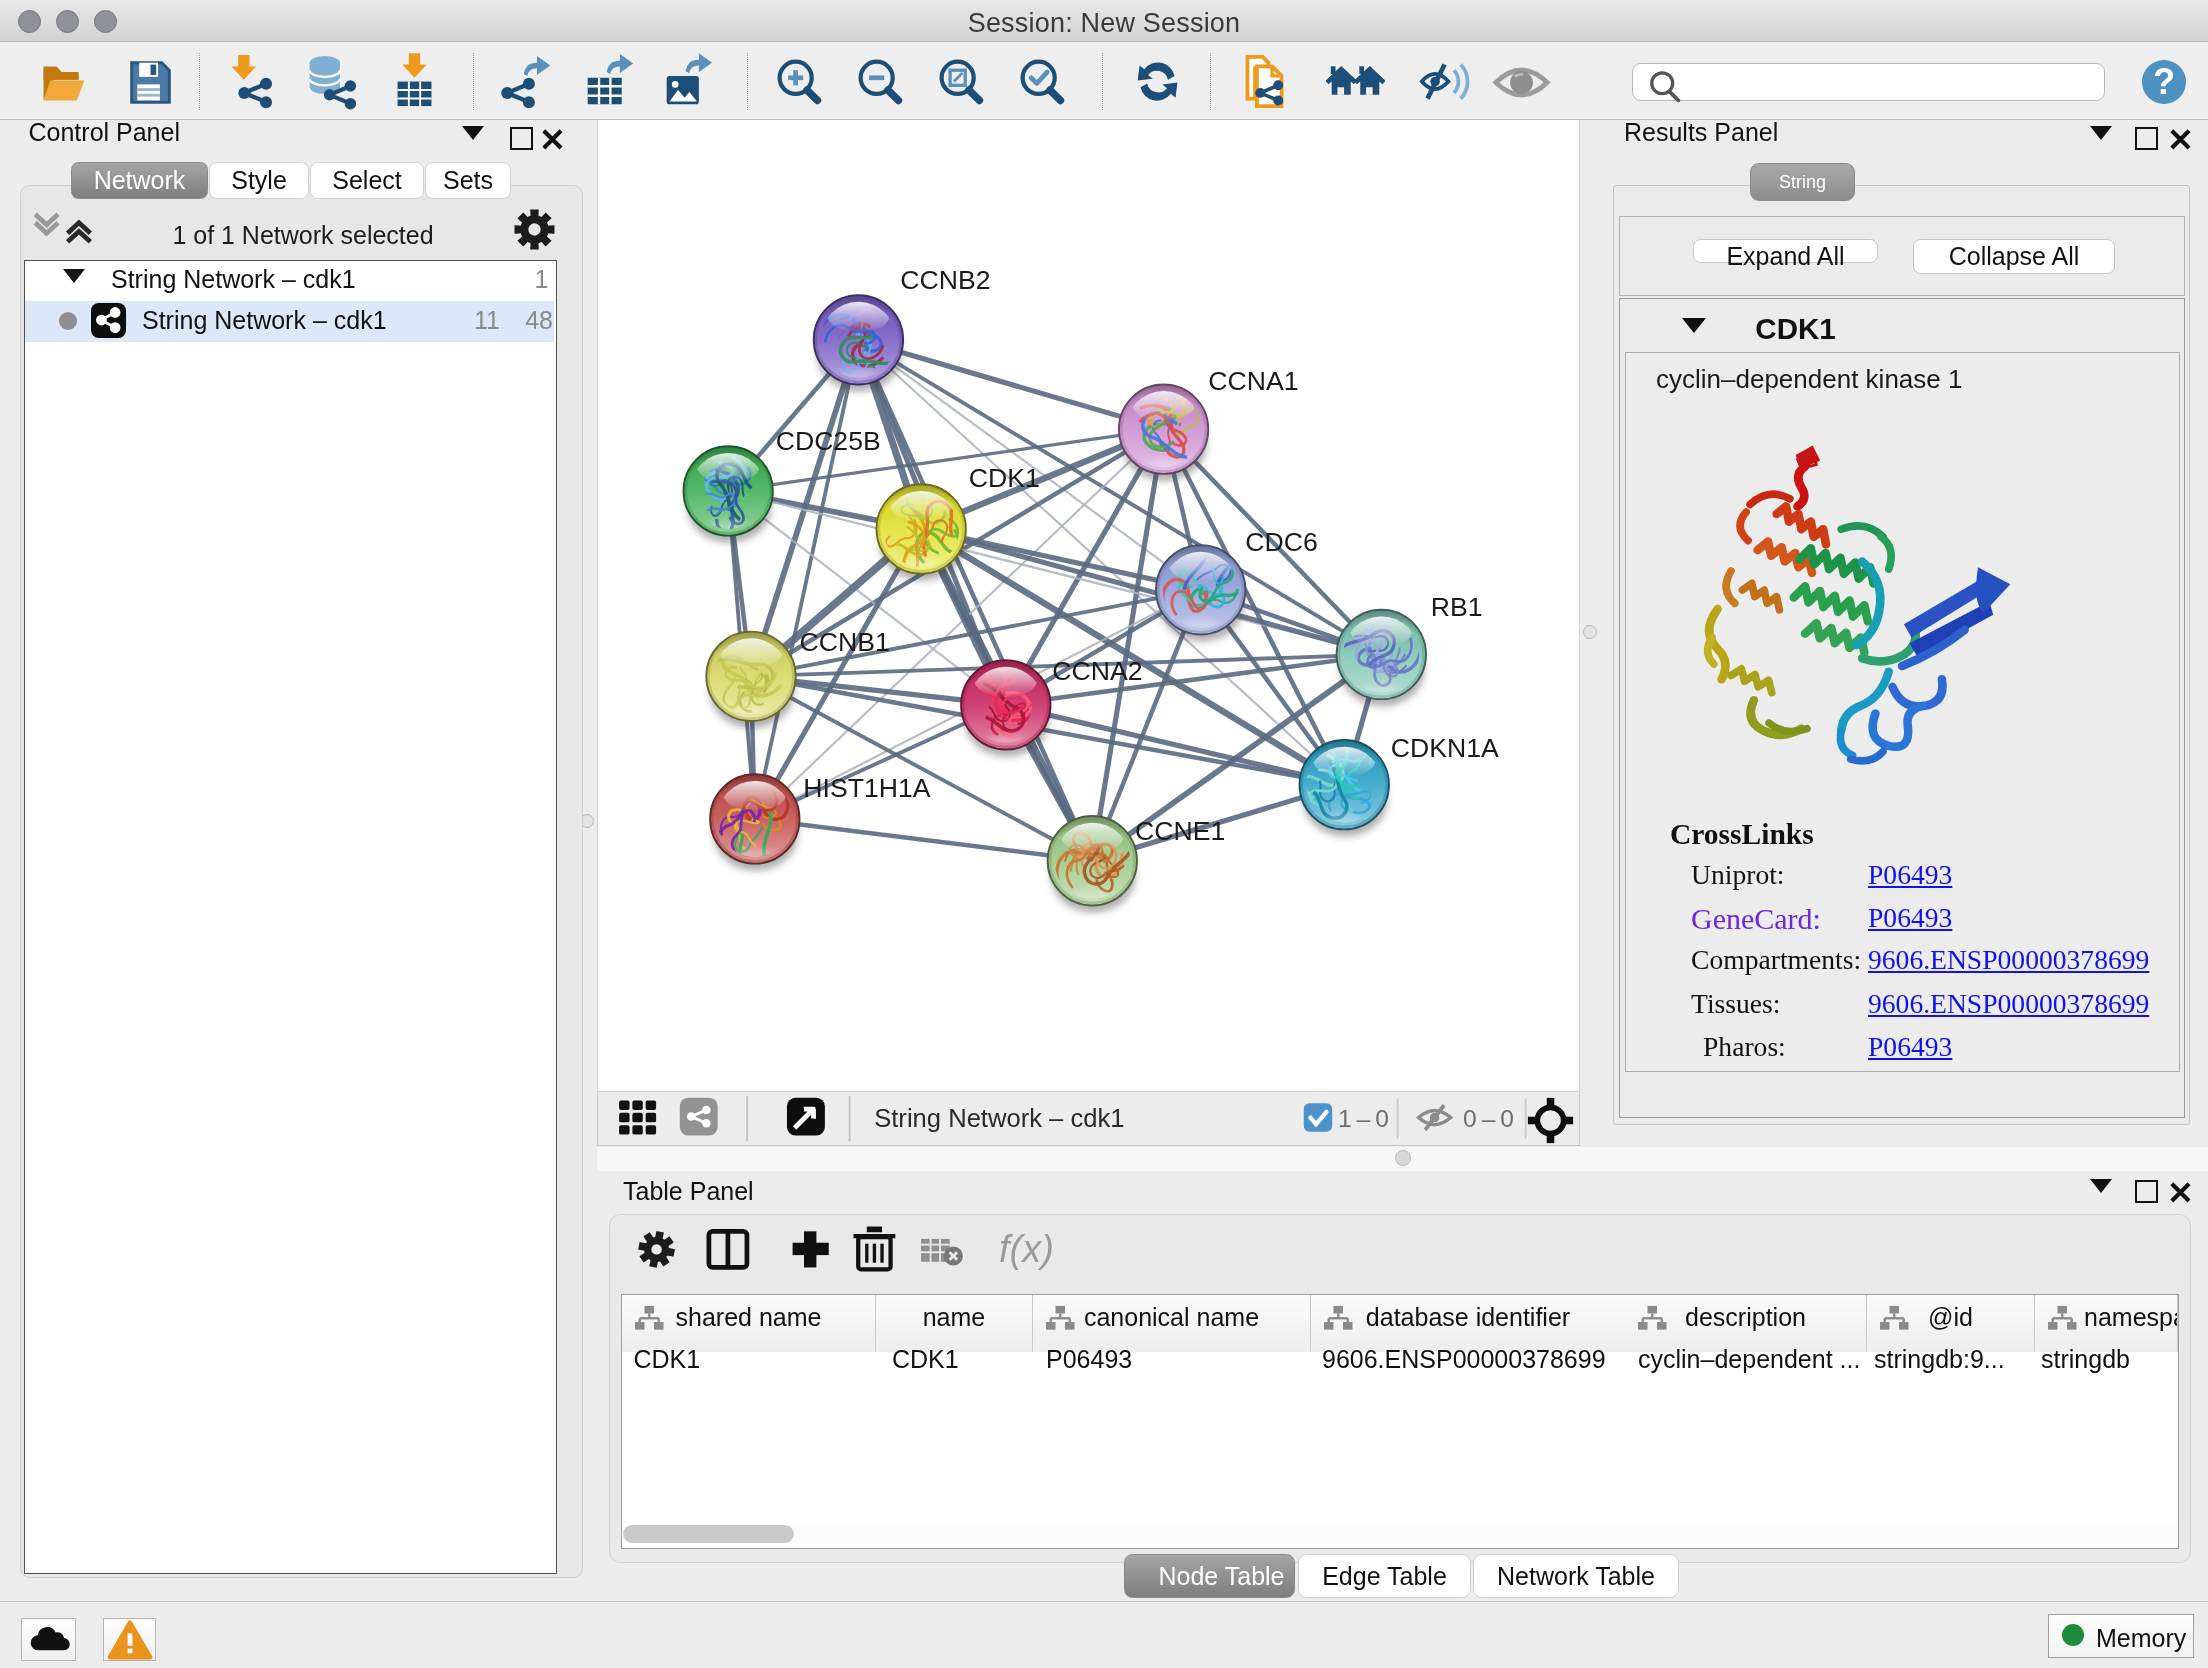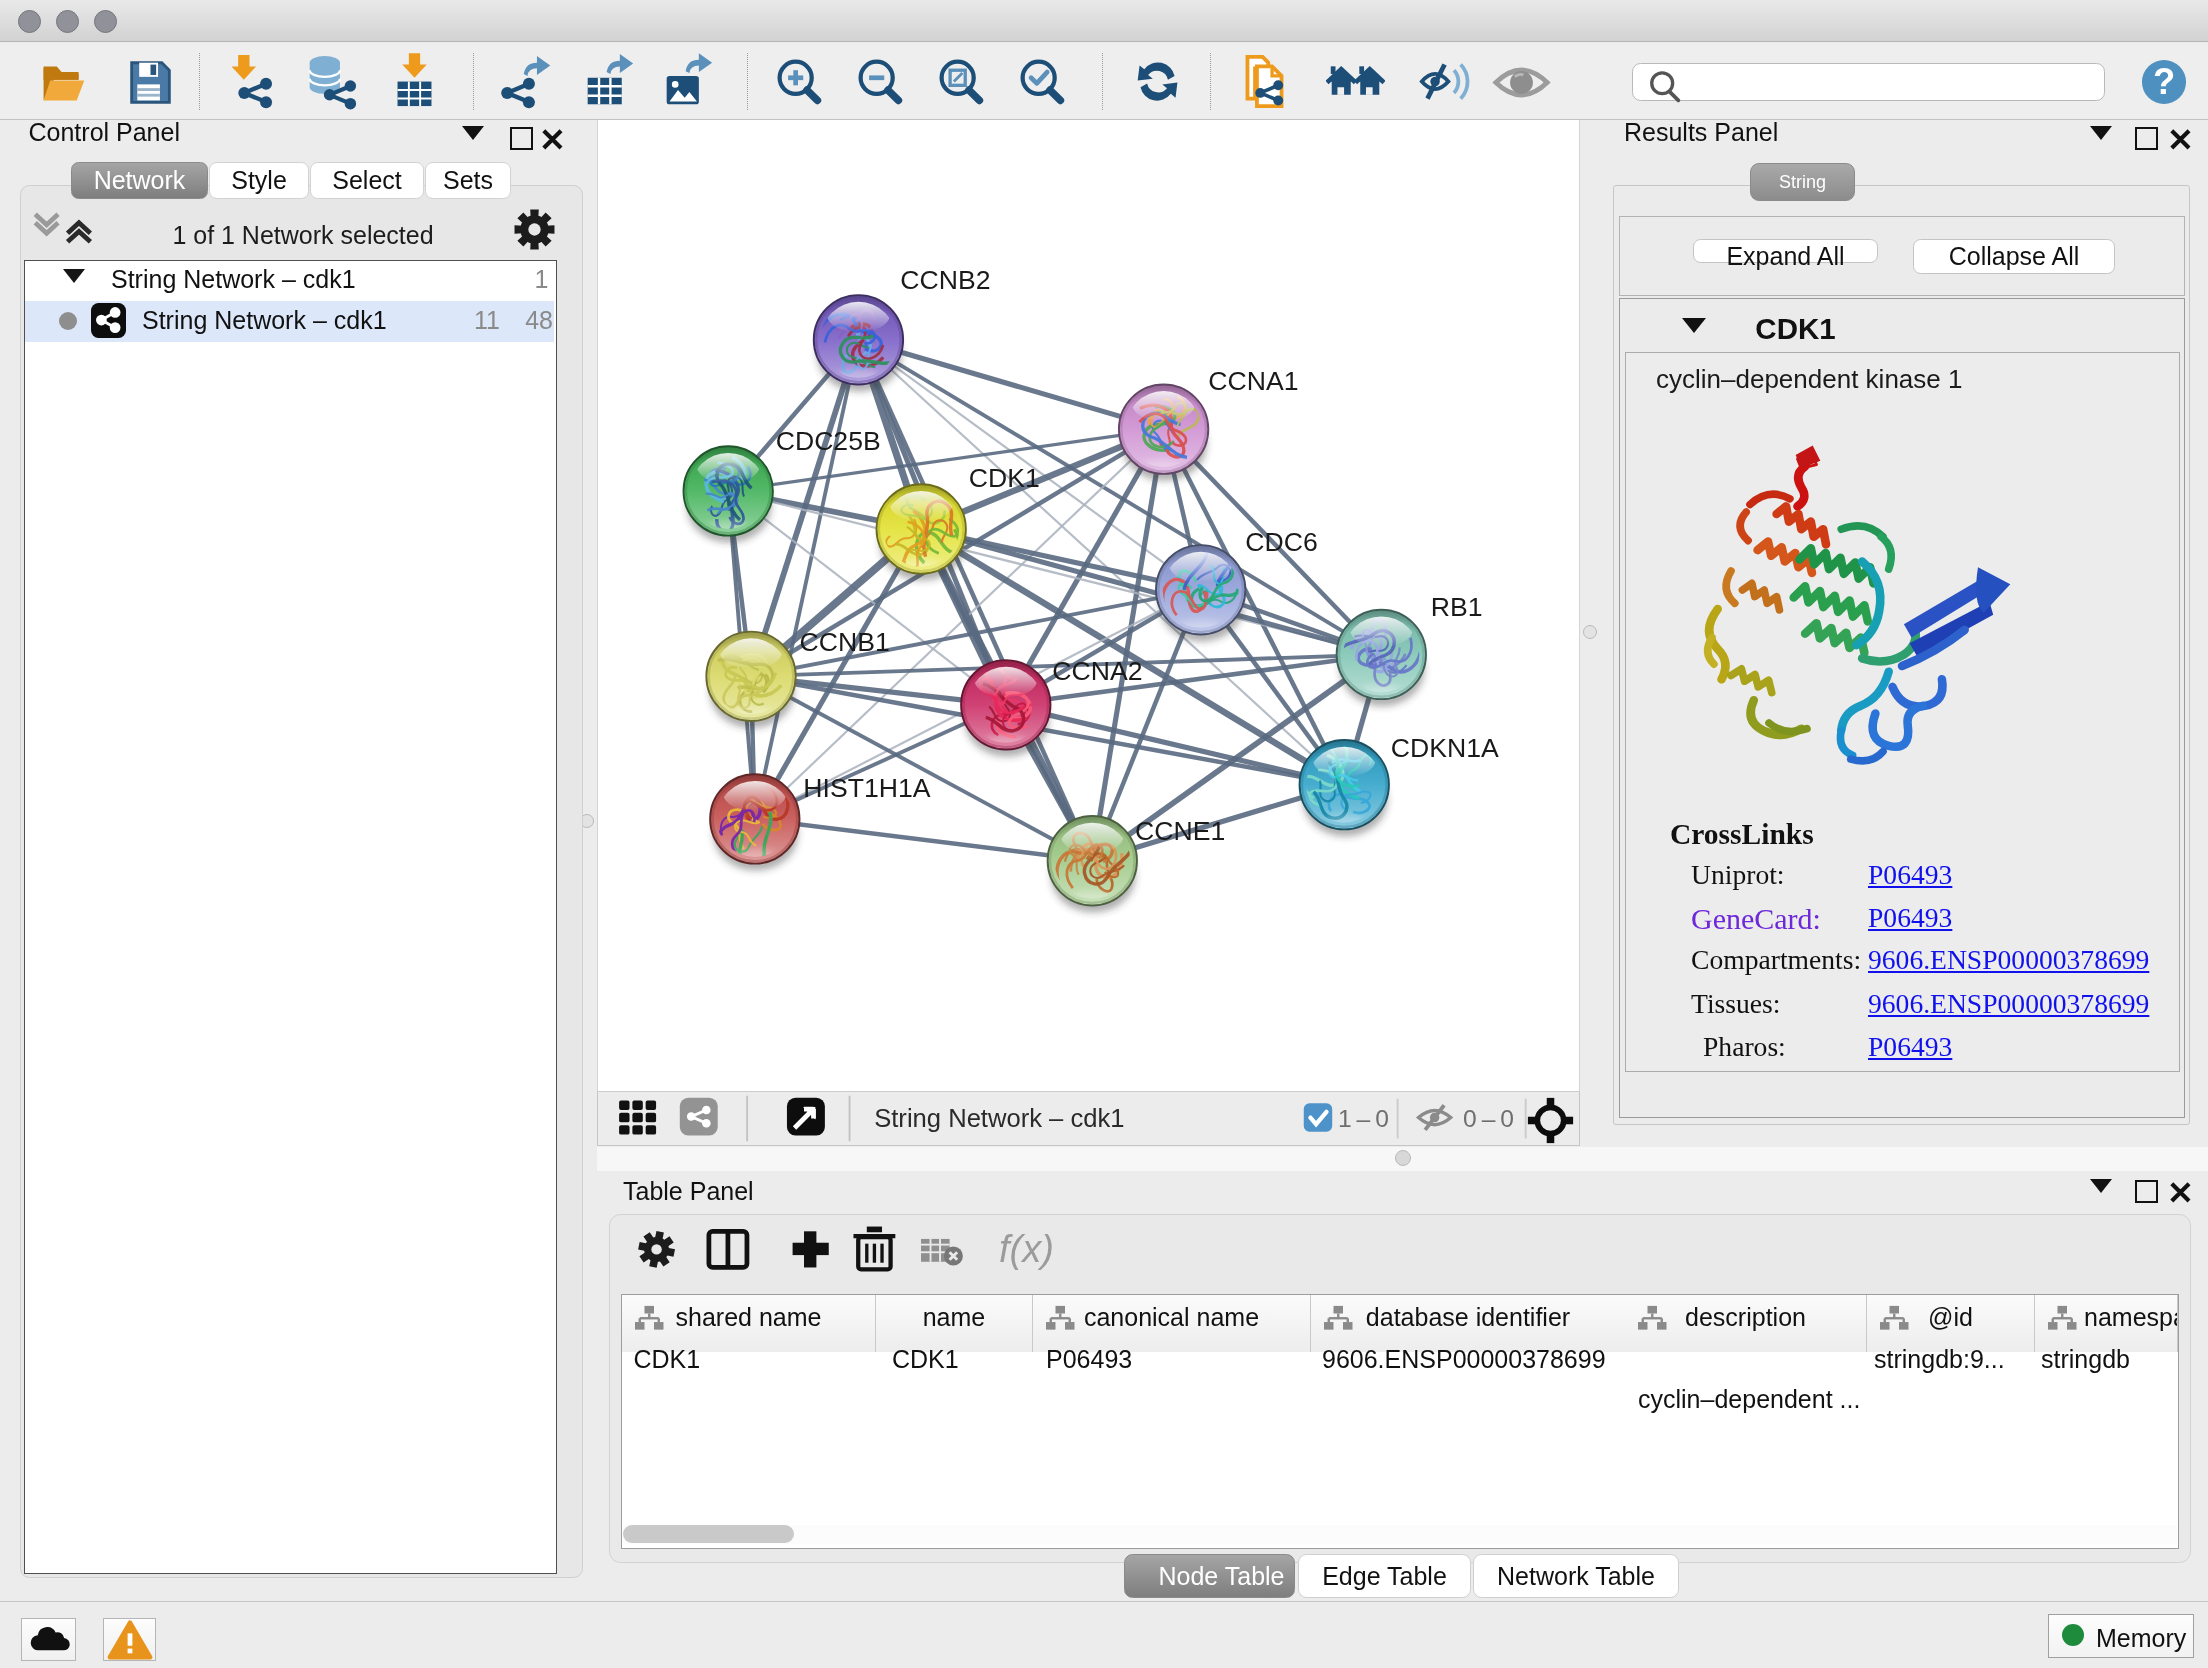--- a/index.html
+++ b/index.html
@@ -52,20 +52,21 @@
   text { font-family:"Liberation Sans", sans-serif; }
 </style>
 </head>
 <body>
 <div id="win">
 
   <div id="titlebar" class="abs"></div>
   <div class="abs tl" style="left:18px;"></div>
   <div class="abs tl" style="left:56px;"></div>
   <div class="abs tl" style="left:94px;"></div>
+  <div id="title" class="abs">Session: New Session</div>
 
   <div id="toolbar" class="abs"></div>
   <div id="tbicons" class="abs" style="left:0;top:43px;">
       <svg width="53" height="59" viewBox="0 0 56 62" style="position: absolute; left: 36px; top: 9.5px;">
         <path d="M8 14 h14 l5 6 h18 v8 h-37 z" fill="#c0790f"></path>
         <path d="M8 50 V16 h13 l5 6 h19 v6 h-26 z" fill="#c0790f"></path>
         <path d="M8 50 l7 -21 h36 l-8 21 z" fill="#f2a93c"></path>
       </svg>
       <svg width="49" height="59" viewBox="0 0 52 62" style="position: absolute; left: 126px; top: 9.5px;">
         <path d="M6 10 h32 l8 8 v34 h-40 z" fill="#4a7aa5" stroke="#2b567c" stroke-width="3"></path>
@@ -969,21 +970,21 @@
           <line x1="25" y1="15" x2="25" y2="19" stroke="#8a8a8a" stroke-width="2.5"></line>
           <rect x="0" y="19" width="10" height="8" fill="#8a8a8a"></rect>
           <rect x="20" y="19" width="10" height="8" fill="#8a8a8a"></rect>
         </svg></div>
     </div>
   <div id="trow" class="abs" style="left:622px;top:1295px;width:1556px;height:82px;">
       <div class="td" style="left: 11.4px;">CDK1</div>
       <div class="td" style="left: 270px;">CDK1</div>
       <div class="td" style="left: 424px;">P06493</div>
       <div class="td" style="left: 700px;">9606.ENSP00000378699</div>
-      <div class="td" style="left: 1016px; margin-top: 40px;">cyclin–dependent ...</div>
+      <div class="td" style="left: 1016px;">cyclin–dependent ...</div>
       <div class="td" style="left: 1252px;">stringdb:9...</div>
       <div class="td" style="left: 1419px;">stringdb</div>
     </div>
   <div id="hscroll" class="abs">
       <div id="hthumb" class="abs"></div>
     </div>
 
   <div class="btab tabsel" style="left:1124px;width:171px;padding-left:24px;">Node Table</div>
   <div class="btab" style="left:1298px;width:173px;">Edge Table</div>
   <div class="btab" style="left:1473px;width:206px;">Network Table</div>

